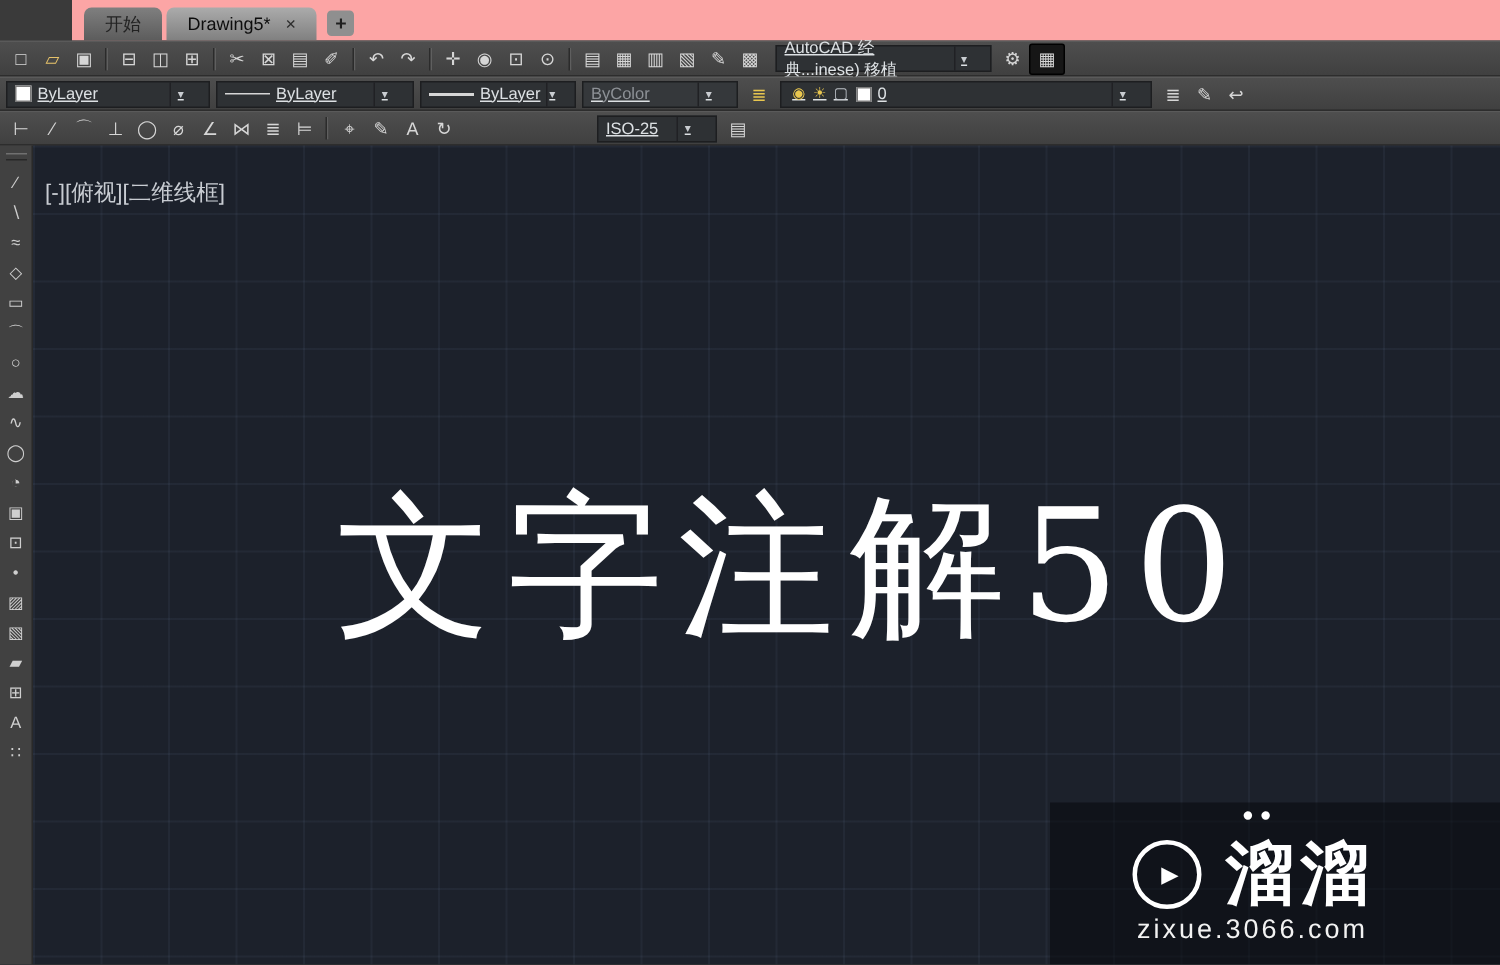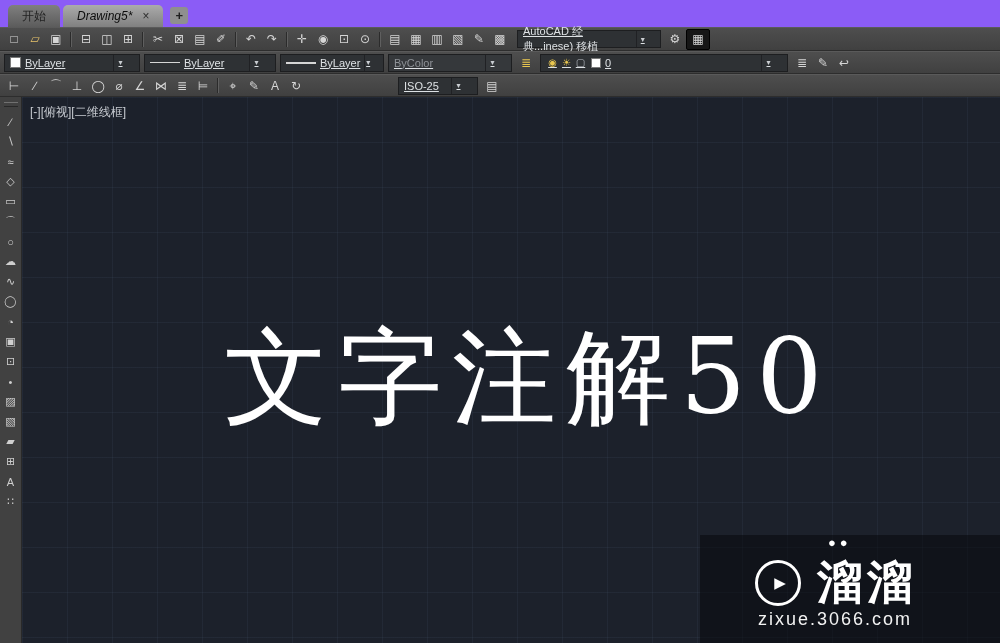--- a/index.html
+++ b/index.html
@@ -1,25 +1,25 @@
 <!DOCTYPE html>
 <html><head>
 <meta charset="utf-8">
 <style>
   html,body{margin:0;padding:0;width:1000px;height:643px;overflow:hidden;
     background:#3a3a3a;font-family:"Liberation Sans","DejaVu Sans",sans-serif;}
   .app{width:1000px;height:643px;display:flex;flex-direction:column;}
 
   
-  .tabbar{height:27px;background:#8b5cf6;display:flex;align-items:flex-end;
-    padding-left:8px;gap:3px;box-sizing:border-box;flex:0 0 27px;}
+  .tabbar{height:27px;background:#fca5a5;display:flex;align-items:flex-end;
+    padding-left:8px;gap:3px;box-sizing:border-box;flex:0 0 27px;margin-left:48px;}
   .tab{height:22px;padding:0 14px;display:flex;align-items:center;gap:10px;
     font-size:12px;border-radius:5px 5px 0 0;cursor:default;}
   .tab.inactive{background:linear-gradient(#7f7f7f,#5c5c5c);color:#222;}
-  .tab.active{background:linear-gradient(#ababab,#808080);color:#0d0d0d;font-style:italic;}
+  .tab.active{background:linear-gradient(#ababab,#808080);color:#0d0d0d;}
   .tab-close{font-size:12px;color:#2e2e2e;line-height:1;}
   .tab-new{width:18px;height:17px;margin-bottom:3px;background:#8f8f8f;
     border-radius:3px;display:flex;align-items:center;justify-content:center;
     color:#1f1f1f;font-weight:bold;font-size:13px;margin-left:4px;}
 
   
   .toolbar{height:24px;flex:0 0 24px;background:linear-gradient(#4e4e4e,#404040);
     border-top:1px solid #5a5a5a;border-bottom:1px solid #2d2d2d;
     display:flex;align-items:center;padding:0 4px;gap:4px;box-sizing:border-box;}
   .toolbar.row2,.toolbar.row3{height:23px;flex:0 0 23px;}
@@ -35,21 +35,21 @@
 
   .combo{height:18px;background:#2e3134;border:1px solid #1d1e20;display:flex;
     align-items:center;font-size:11px;color:#dde1e4;padding:0 12px 0 5px;
     box-sizing:border-box;gap:4px;flex:0 0 auto;text-decoration:underline;}
   .combo .arrow{margin-left:auto;width:13px;align-self:stretch;display:flex;
     align-items:center;justify-content:center;font-size:8px;color:#c9cdd1;
     border-left:1px solid #202124;}
   .combo.color{width:136px;}
   .combo.linetype{width:132px;}
   .combo.lineweight{width:104px;}
-  .combo.plotstyle{width:124px;background:#35383b;}
+  .combo.plotstyle{width:104px;background:#35383b;}
   .combo.plotstyle .val{color:#8d9196;}
   .combo.layer{width:248px;}
   .combo.workspace{width:144px;margin-left:3px;}
   .combo.dimstyle{width:80px;margin-left:88px;}
   .swatch{width:9px;height:9px;background:#ffffff;border:1px solid #7a7a7a;
     flex:0 0 auto;}
   .swatch.small{width:8px;height:8px;}
   .line-sample{width:30px;border-top:1px solid #d6d6d6;flex:0 0 auto;}
   .line-sample.thick{border-top-width:2px;}
   .mini-icon{width:13px;display:inline-flex;justify-content:center;
@@ -61,21 +61,21 @@
     border-right:1px solid #292929;display:flex;flex-direction:column;
     align-items:center;padding-top:1px;box-sizing:border-box;}
   .left-tools{display:flex;flex-direction:column;align-items:center;gap:1px;}
   .left-strip .tb-btn{font-size:11px;color:#cfcfcf;}
 
   .canvas{flex:1;position:relative;background:#1c212b;overflow:hidden;
     background-image:
       linear-gradient(rgba(160,185,230,0.055) 1px, transparent 1px),
       linear-gradient(90deg, rgba(160,185,230,0.055) 1px, transparent 1px);
     background-size:45px 45px;}
-  .vp-label{position:absolute;top:7px;left:8px;font-size:12px;color:#c8ccd2;}
+  .vp-label{position:absolute;top:22px;left:8px;font-size:15px;color:#c8ccd2;}
   .big-text{position:absolute;top:218px;left:202px;font-size:104px;color:#ffffff;
     font-family:"DejaVu Serif","Liberation Serif",serif;letter-spacing:10px;
     white-space:nowrap;line-height:1.2;}
 
   
   .watermark{position:absolute;right:0;bottom:0;width:300px;height:108px;
     background:rgba(8,9,12,0.55);}
   .wm-dots{position:absolute;top:0px;left:128px;color:#ffffff;font-size:13px;
     letter-spacing:4px;}
   .wm-row{position:absolute;top:17px;left:55px;display:flex;align-items:center;

